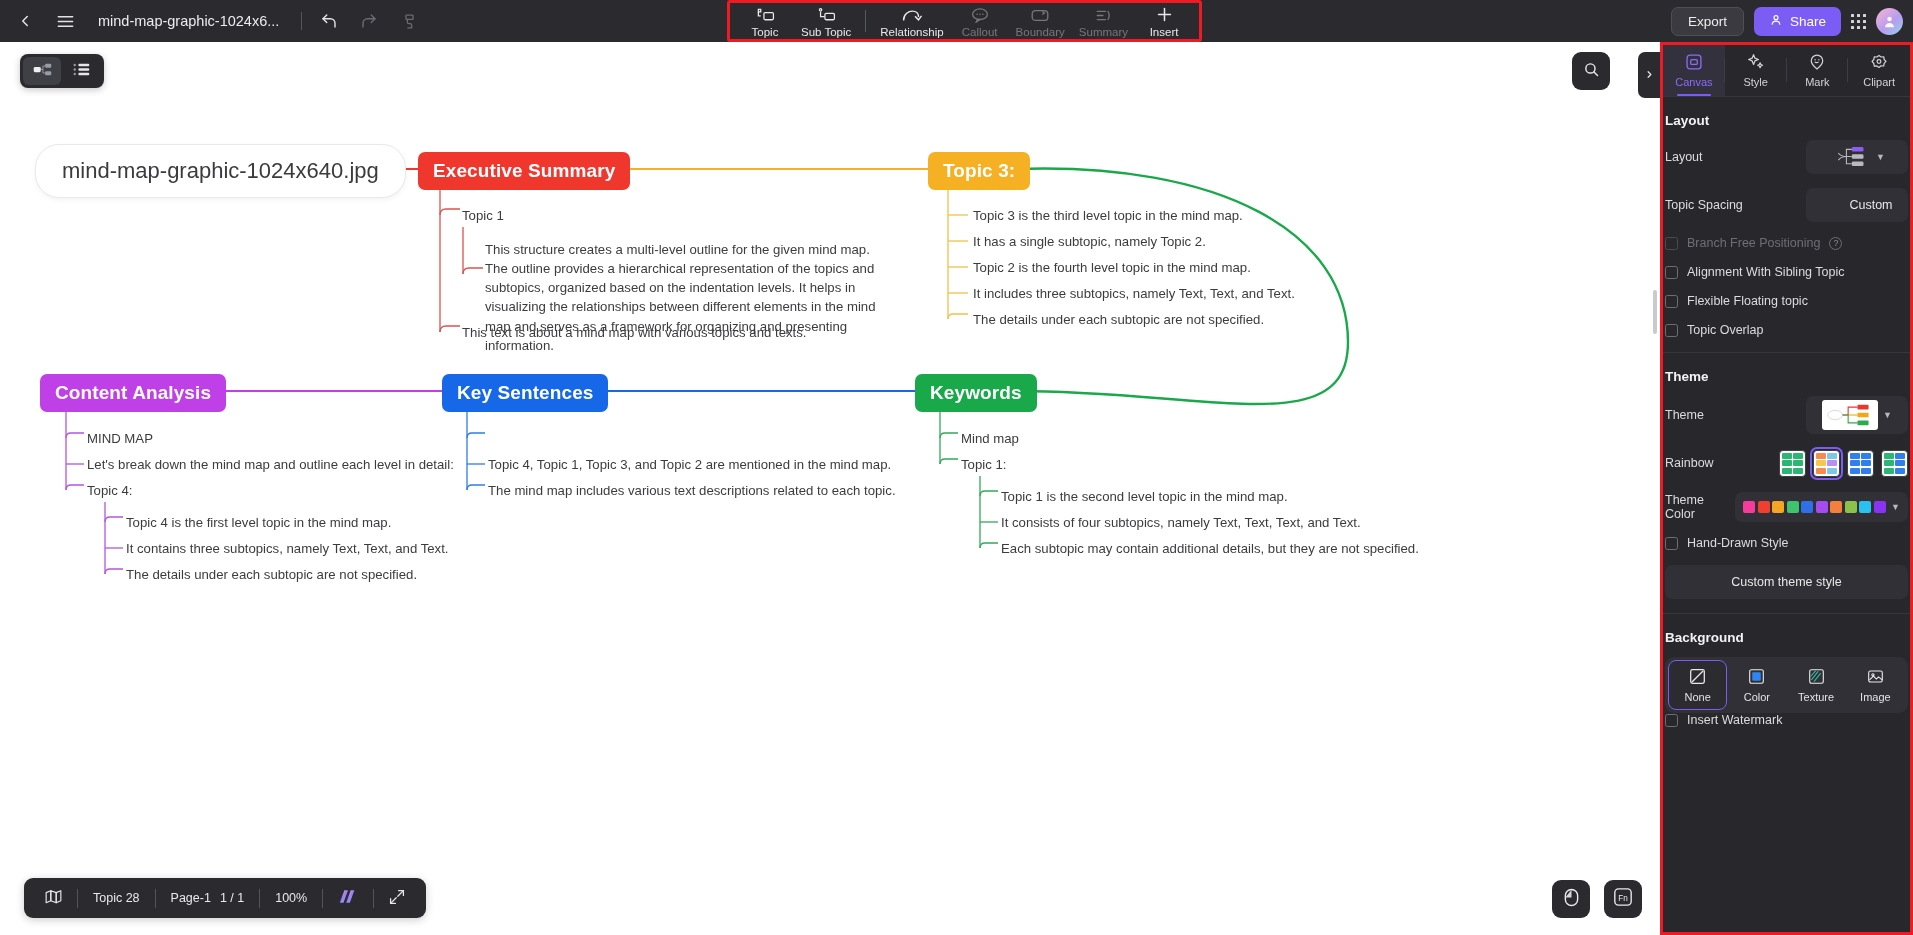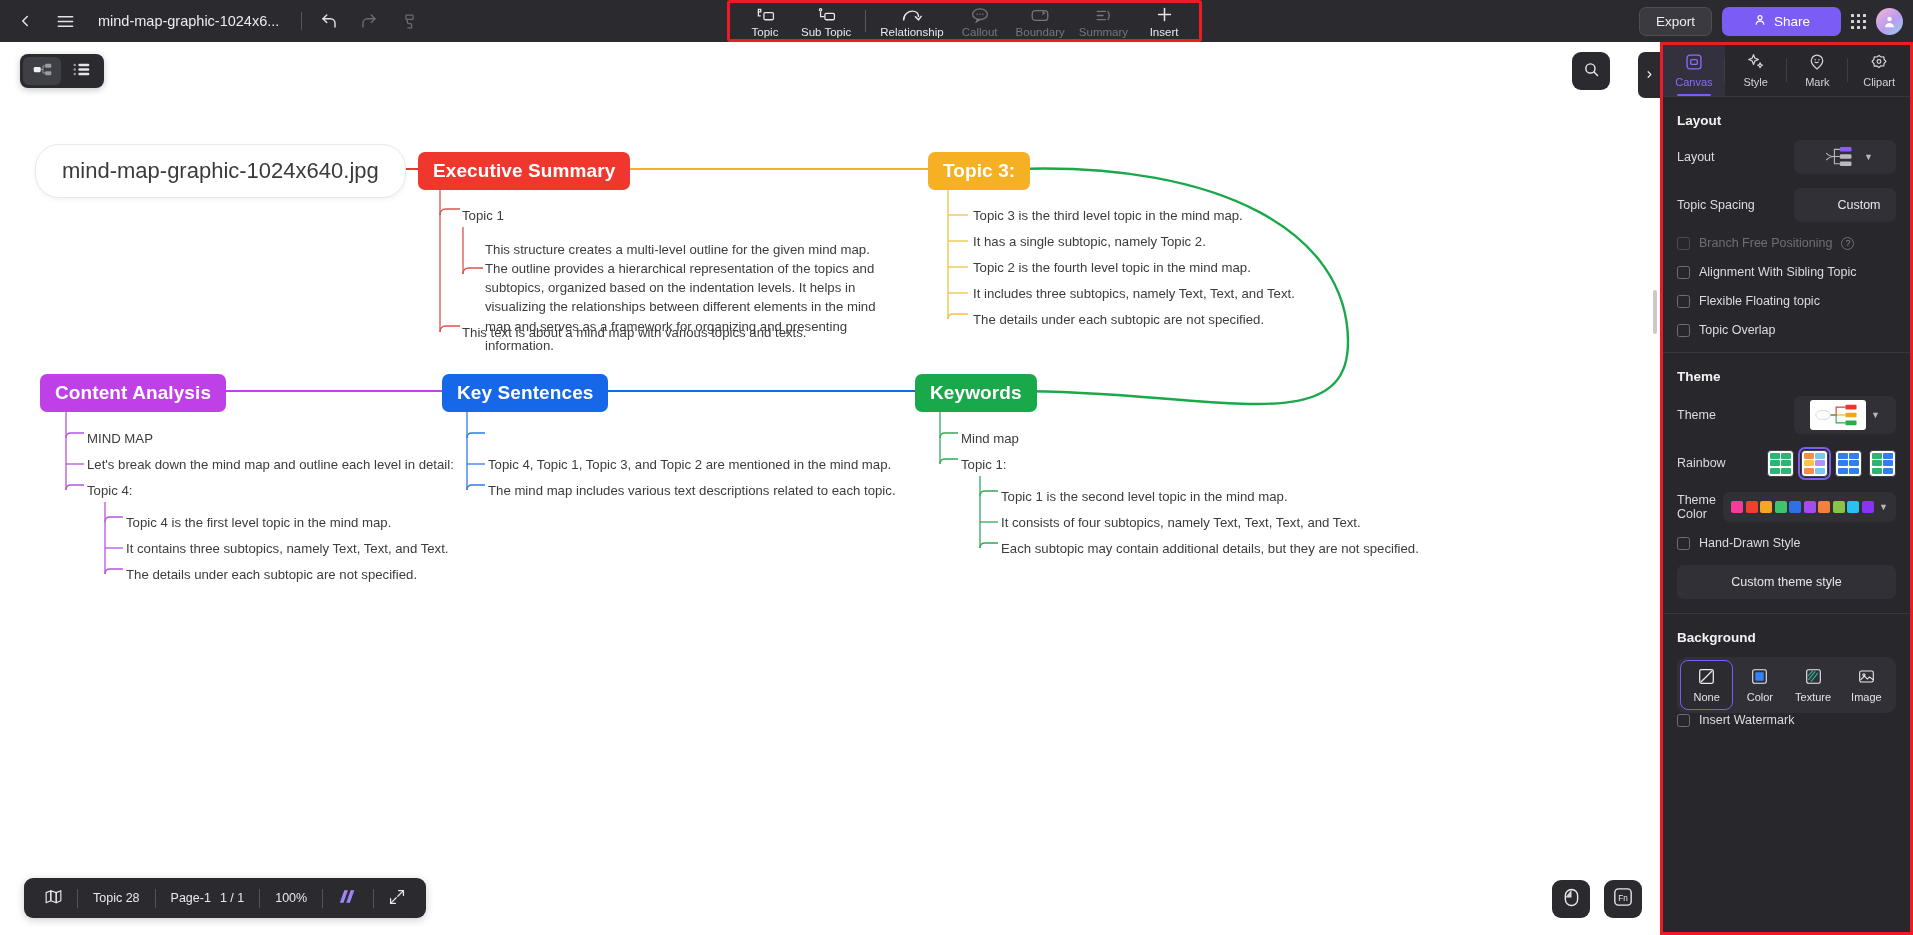--- a/index.html
+++ b/index.html
@@ -48,21 +48,21 @@
   .tb-right {
     position: absolute; right: 10px; top: 0; height: 42px;
     display: flex; align-items: center; gap: 10px;
   }
   .btn-export {
     background: #3a3a40; color: #ededef; border: 1px solid #4e4e56;
     border-radius: 7px; font-size: 13.5px; padding: 6px 16px; cursor: pointer;
   }
   .btn-share {
     background: #7b5cf5; color: #fff; border: none; border-radius: 7px;
-    font-size: 13.5px; padding: 6px 31px; cursor: pointer;
+    font-size: 13.5px; padding: 6px 15px; cursor: pointer;
     display: flex; align-items: center; gap: 7px;
   }
   .grid-dots { display: grid; grid-template-columns: repeat(3,3px); gap: 3px; cursor: pointer; }
   .grid-dots i { width: 3px; height: 3px; background: #d6d6da; display: block; border-radius: 0.5px; }
   .avatar {
     width: 27px; height: 27px; border-radius: 50%;
     background: linear-gradient(140deg,#f8b6d0,#b89cf0 55%,#8fd6e8);
     display: flex; align-items: center; justify-content: center; cursor: pointer;
   }
 
@@ -144,21 +144,21 @@
     flex: 1; display: flex; flex-direction: column; align-items: center;
     justify-content: center; gap: 3px; cursor: pointer; position: relative;
     font-size: 11px; color: #d3d3d7;
   }
   .rp-tab.active { background: #34313f; color: #8b6cf7; }
   .rp-tab.active::after {
     content: ""; position: absolute; bottom: 0; left: 14px; right: 14px;
     height: 2.5px; background: #7b5cf5; border-radius: 2px;
   }
   .rp-tab .tsep { position: absolute; right: 0; top: 13px; width: 1px; height: 24px; background: #3d3d44; }
-  .rp-body { flex: 1; overflow-y: auto; padding: 0 14px; }
+  .rp-body { flex: 1; overflow-y: auto; padding: 0 2px; }
   .rp-h { font-size: 13.5px; font-weight: bold; color: #f2f2f4; margin: 16px 0 12px; }
   .rp-row { display: flex; align-items: center; justify-content: space-between; margin-bottom: 14px; min-height: 30px; }
   .rp-label { font-size: 12.5px; color: #dcdce0; }
   .ctrl {
     background: #303036; border-radius: 7px; height: 34px; display: flex;
     align-items: center; justify-content: center; gap: 5px; cursor: pointer;
     padding: 0 9px; min-width: 88px;
   }
   .ctrl.wide { width: 102px; }
   .chev { font-size: 9px; color: #b7b7bd; }

